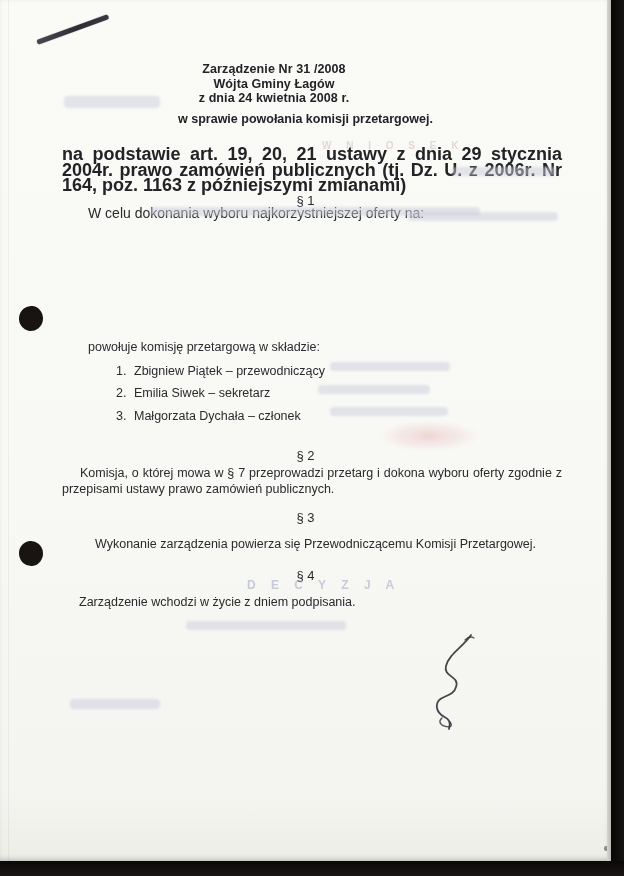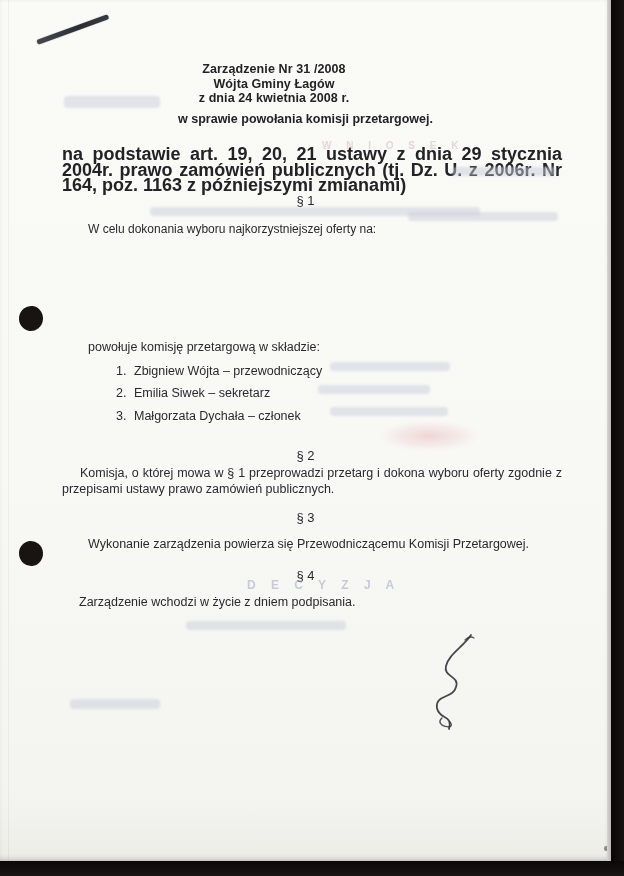--- a/index.html
+++ b/index.html
@@ -26,32 +26,32 @@
   }
   
   .t{position:absolute;color:#2a2a2e;}
   .bold{font-weight:bold;color:#232327;}
   .center{text-align:center;}
   .header-block{left:0;top:62px;width:548px;font-size:12.5px;line-height:14.5px;letter-spacing:.1px;}
   .subject{left:0;top:112px;width:611px;font-size:12.5px;}
   .legal-basis{left:62px;top:147px;width:500px;font-size:18px;line-height:15.5px;text-align:justify;}
   .s-heading{left:0;width:611px;font-size:13px;text-align:center;}
   .h1{top:193px;} .h2{top:448px;} .h3{top:510px;} .h4{top:568px;}
-  .s1-intro{left:88px;top:222px;font-size:12px;}
+  .s1-intro{left:88px;top:205px;font-size:14px;}
   .tender-title{
     left:26px;top:258px;width:568px;text-align:center;
     font-family:"Liberation Serif", serif;font-size:18px;line-height:22px;color:#202024;
   }
   .committee-intro{left:88px;top:340px;font-size:12.5px;}
   .member-list{left:116px;top:360px;font-size:12.5px;line-height:22.4px;}
   .member-row{display:flex;}
   .member-num{width:18px;}
   .s2-text,.s3-text,.s4-text{font-size:12.5px;}
   .s2-text{left:62px;top:466px;width:500px;line-height:15.5px;text-align:justify;text-indent:18px;}
-  .s3-text{left:88px;top:537px;}
+  .s3-text{left:95px;top:537px;}
   .s4-text{left:79px;top:595px;}
   
   .sig-block{
     position:absolute;left:368px;top:662px;width:188px;
     font-family:"Liberation Serif", serif;color:#39383c;
   }
   .sig-title{font-size:13.5px;font-weight:bold;letter-spacing:.8px;padding-left:28px;}
   .sig-name{font-size:13.5px;font-style:italic;letter-spacing:.6px;margin-top:10px;padding-left:26px;}
   .sig-dots{margin-top:7px;width:178px;border-bottom:1.5px dotted #6a6a66;}
   .sig-scribble{position:absolute;left:405px;top:632px;}
@@ -103,34 +103,34 @@
 
   <div class="t s-heading h1">§ 1</div>
   <div class="t s1-intro">W celu dokonania wyboru najkorzystniejszej oferty na:</div>
 
 
   <div class="t committee-intro">powołuje komisję przetargową w składzie:</div>
 
   <div class="t member-list">
     <div class="member-row">
       <span class="member-num">1.</span>
-      <span>Zbigniew Wójta  – przewodniczący</span>
+      <span>Zbigniew Piątek  – przewodniczący</span>
     </div>
     <div class="member-row">
       <span class="member-num">2.</span>
       <span>Emilia Siwek  – sekretarz</span>
     </div>
     <div class="member-row">
       <span class="member-num">3.</span>
       <span>Małgorzata Dychała – członek</span>
     </div>
   </div>
 
   <div class="t s-heading h2">§ 2</div>
-  <div class="t s2-text">Komisja, o której mowa w § 1 przeprowadzi przetarg i dokona wyboru oferty zgodnie z przepisami ustawy prawo zamówień publicznych.</div>
+  <div class="t s2-text">Komisja, o której mowa w § 7 przeprowadzi przetarg i dokona wyboru oferty zgodnie z przepisami ustawy prawo zamówień publicznych.</div>
 
   <div class="t s-heading h3">§ 3</div>
   <div class="t s3-text">Wykonanie zarządzenia powierza się Przewodniczącemu Komisji Przetargowej.</div>
 
   <div class="t s-heading h4">§ 4</div>
   <div class="t s4-text">Zarządzenie wchodzi w życie z dniem podpisania.</div>
 
   <div class="ghost" style="left:64px;top:96px;width:96px;height:12px;"></div>
   <div class="ghost-text" style="left:322px;top:140px;font-size:10px;color:rgba(200,160,170,.4);">W N I O S E K</div>
   <div class="ghost" style="left:452px;top:167px;width:104px;height:9px;"></div>

